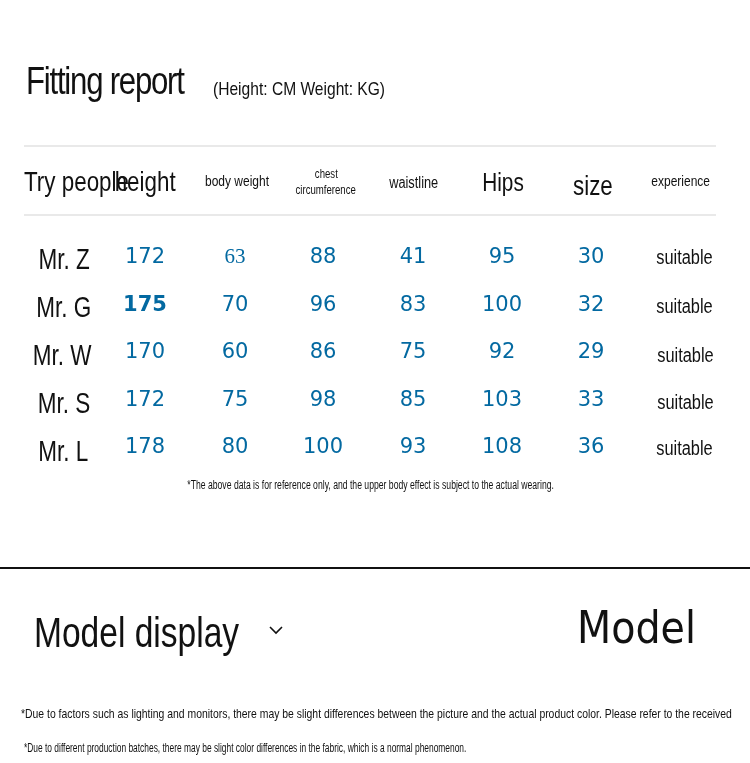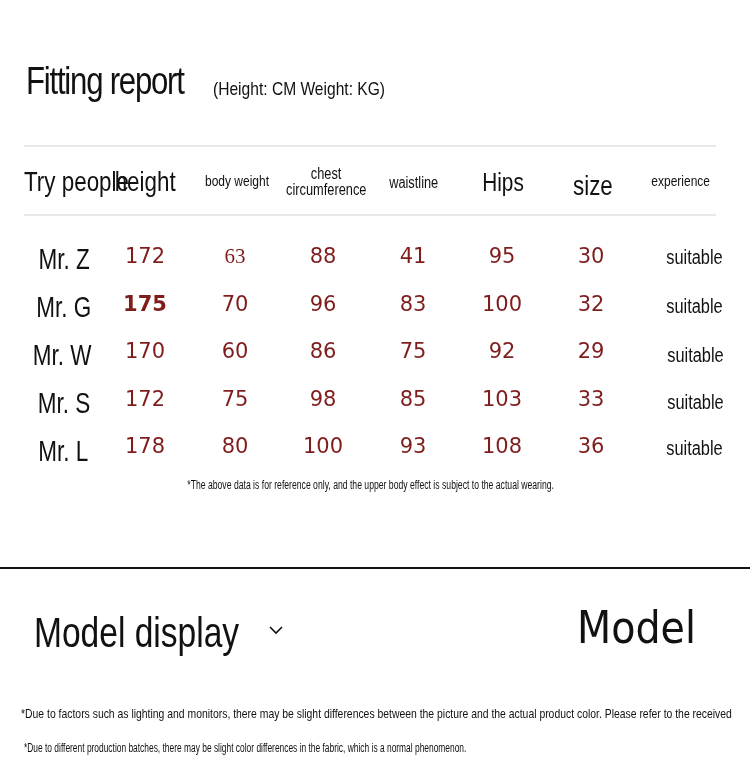--- a/index.html
+++ b/index.html
@@ -73,26 +73,26 @@
     .row-label span {
       display: inline-block;
       transform: scaleX(0.75);
     }
     .cell {
       position: absolute;
       width: 80px;
       text-align: center;
       font-family: "DejaVu Sans", sans-serif;
       font-size: 21px;
-      color: #7f1d1d;
+      color: #0369a1;
     }
     .cell-exp {
       position: absolute;
       width: 90px;
-      text-align: right;
+      text-align: center;
       font-family: "Liberation Sans", sans-serif;
       font-size: 20px;
     }
     .cell-exp span {
       display: inline-block;
       transform: scaleX(0.82);
     }
     .note1 {
       position: absolute;
       left: 0;
@@ -172,21 +172,21 @@
 <div>
   <div class="hdr" style="left:24px;width:110px;font-size:28px;justify-content:flex-start;">
     <span style="transform-origin:left center;">Try people</span>
   </div>
   <div class="hdr" style="left:105px;width:80px;font-size:28px;">
     <span>height</span>
   </div>
   <div class="hdr" style="left:192px;width:90px;font-size:15px;top:148px;">
     <span>body weight</span>
   </div>
-  <div class="hdr" style="left:281px;width:90px;font-size:16px;flex-direction:column;line-height:16px;top:150px;">
+  <div class="hdr" style="left:281px;width:90px;font-size:12px;flex-direction:column;line-height:16px;top:150px;">
     <span>chest</span>
     <span>circumference</span>
   </div>
   <div class="hdr" style="left:369px;width:90px;font-size:16px;top:151px;">
     <span>waistline</span>
   </div>
   <div class="hdr" style="left:463px;width:80px;font-size:26px;">
     <span>Hips</span>
   </div>
   <div class="hdr" style="left:553px;width:80px;font-size:28px;top:154px;">

